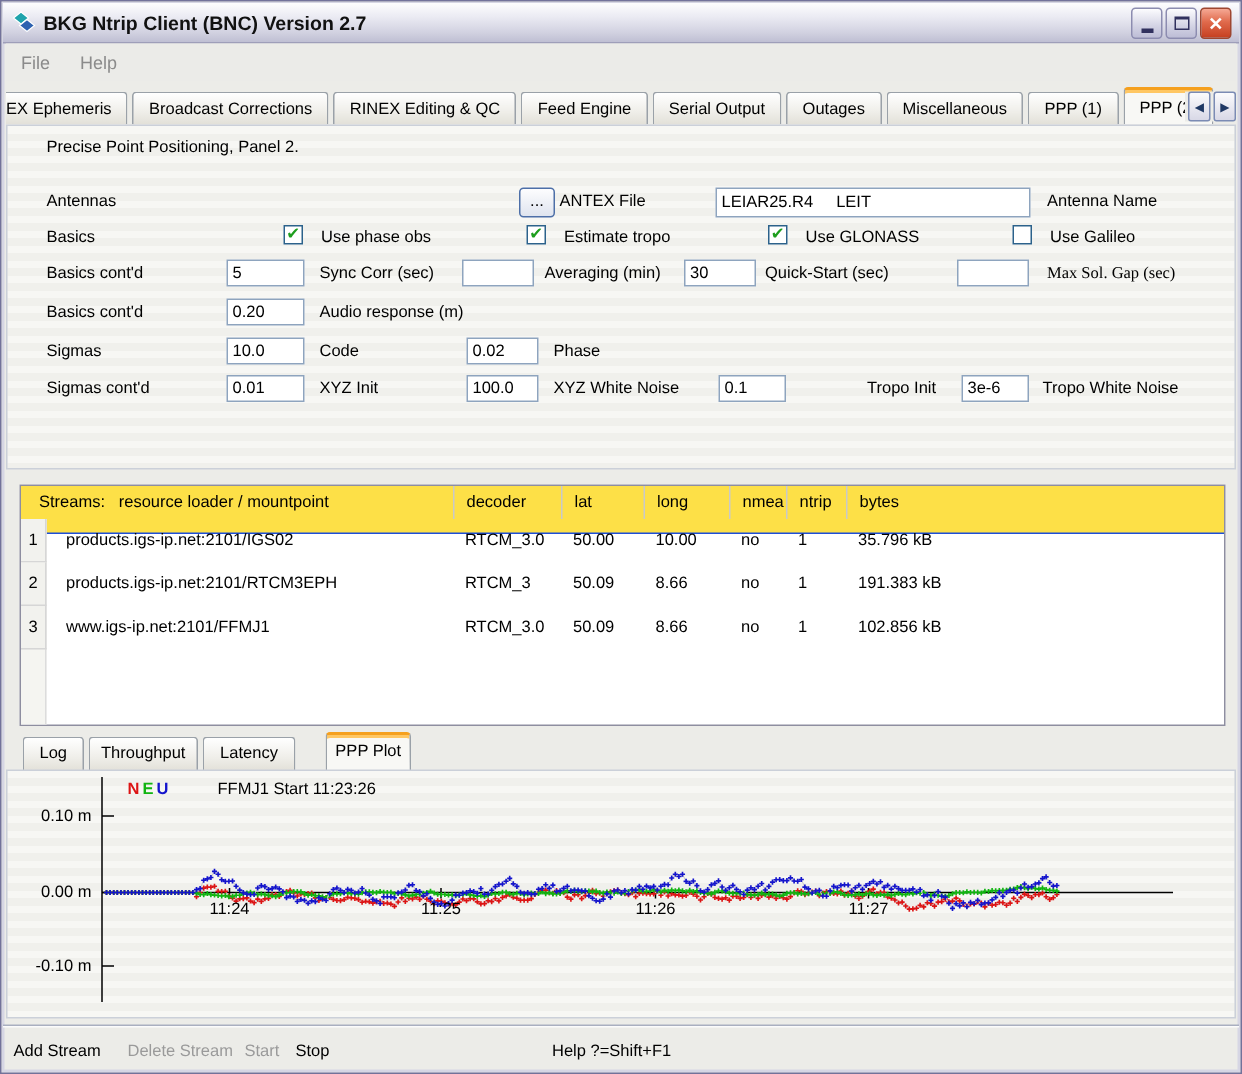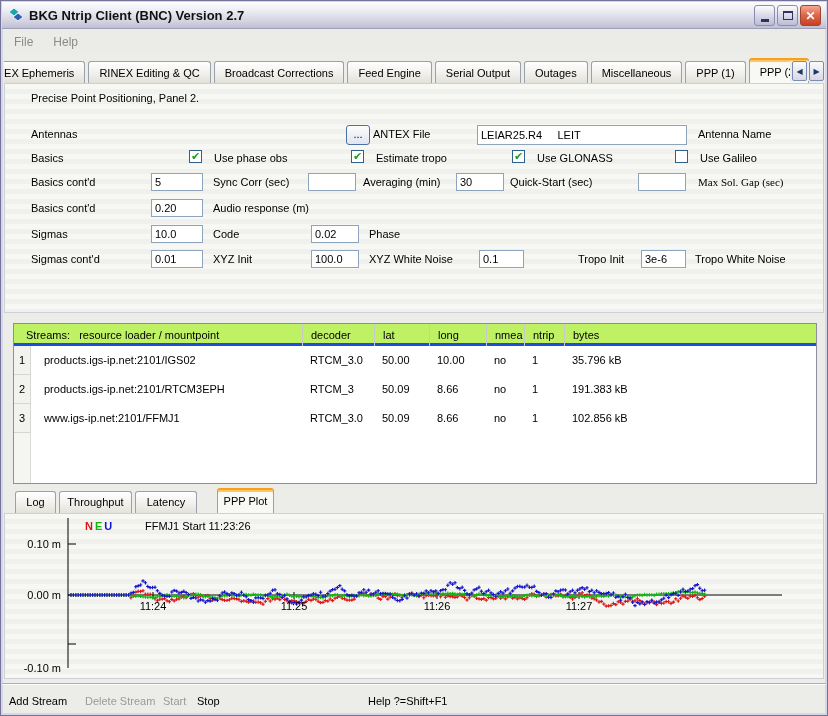--- a/index.html
+++ b/index.html
@@ -52,21 +52,21 @@
     font-size:11px; padding:0 3px; white-space:pre; }
   .browse-btn { position:absolute; width:24px; height:20px; border:1px solid #4D6FA8; border-radius:3px;
     background:linear-gradient(180deg,#FDFDFE,#DFE4EF); text-align:center; line-height:17px; }
   .xp-check { position:absolute; width:13px; height:13px; border:1px solid #2C628B; background:#fff;
     line-height:11px; text-align:center; font-size:11px; color:#1E9E1E; }
   .xp-check.checked::after { content:"\2714"; }
 
   
   .table { position:absolute; left:12px; top:322px; width:804px; height:161px;
     border:1px solid #8E8EA0; background:#fff; }
-  .thead { position:absolute; left:0; top:0; right:0; height:22px; background:#bef264; border-bottom:3px solid #1d4ed8; }
+  .thead { position:absolute; left:0; top:0; right:0; height:32px; background:#fde047; border-bottom:1px solid #1d4ed8; }
   .hcell { position:absolute; top:0; height:22px; line-height:22px; padding-left:8px; border-left:1px solid #C9C9C9; white-space:pre; }
   .hcell.nofirst { border-left:none; }
   .numstrip { position:absolute; left:0; top:22px; bottom:0; width:17px; background:#F5F5F1; border-right:1px solid #DCDCDC; }
   .trow { position:absolute; left:0; right:0; height:29px; }
   .numcell { position:absolute; left:0; top:0; width:17px; height:29px; background:#F2F2EE;
     border-right:1px solid #D6D6D6; border-bottom:1px solid #D6D6D6; text-align:center; line-height:29px; }
   .cell { position:absolute; top:0; height:29px; line-height:29px; padding-left:8px; white-space:nowrap; overflow:hidden; }
   .c-mp { left:18px; width:270px; padding-left:12px; }
   .c-dec { left:288px; width:72px; }
   .c-lat { left:360px; width:55px; }
@@ -124,24 +124,24 @@
   <div class="menubar">
     <span class="menu-item">File</span>
     <span class="menu-item">Help</span>
   </div>
 
   <div class="tabbar">
     <div class="tab first">
         <span>IEX Ephemeris</span>
       </div>
     <div class="tab">
+        <span>Broadcast Corrections</span>
+      </div>
+    <div class="tab">
         <span>RINEX Editing &amp; QC</span>
-      </div>
-    <div class="tab">
-        <span>Broadcast Corrections</span>
       </div>
     <div class="tab">
         <span>Feed Engine</span>
       </div>
     <div class="tab">
         <span>Serial Output</span>
       </div>
     <div class="tab">
         <span>Outages</span>
       </div>
@@ -270,21 +270,21 @@
       <path d="M148 78 V85 M289 78 V85 M432 78 V85 M574 78 V85" stroke="#000" stroke-width="1" fill="none"></path>
     <path d="M66.0 81.0L68.4 81.0L70.8 81.0L73.2 81.0L75.6 81.0L78.0 81.0L80.4 81.0L82.8 81.0L85.2 81.0L87.6 81.0L90.0 81.0L92.4 81.0L94.8 81.0L97.2 81.0L99.6 81.0L102.0 81.0L104.4 81.0L106.8 81.0L109.2 81.0L111.6 81.0L114.0 81.0L116.4 81.0L118.8 81.0L121.2 81.0L123.6 81.0L126.0 83.8L128.4 81.1L130.8 78.1L133.2 77.3L135.6 77.5L138.0 76.8L140.4 80.2L142.8 80.3L145.2 80.2L147.6 83.4L150.0 84.7L152.4 86.7L154.8 85.2L157.2 85.1L159.6 84.6L162.0 86.7L164.4 87.8L166.8 85.4L169.2 86.9L171.6 85.2L174.0 84.9L176.4 82.4L178.8 82.3L181.2 83.6L183.6 81.2L186.0 80.4L188.4 79.6L190.8 81.2L193.2 83.3L195.6 82.0L198.0 82.3L200.4 81.7L202.8 81.4L205.2 84.6L207.6 86.3L210.0 84.8L212.4 84.5L214.8 84.3L217.2 85.6L219.6 86.3L222.0 86.4L224.4 85.7L226.8 84.2L229.2 84.6L231.6 84.9L234.0 85.7L236.4 87.5L238.8 86.8L241.2 87.2L243.6 88.1L246.0 87.3L248.4 86.9L250.8 88.3L253.2 88.0L255.6 88.7L258.0 90.2L260.4 87.3L262.8 84.6L265.2 87.0L267.6 84.8L270.0 85.3L272.4 84.1L274.8 85.6L277.2 83.4L279.6 85.5L282.0 86.7L284.4 88.5L286.8 86.6L289.2 86.8L291.6 87.8L294.0 88.6L296.4 88.5L298.8 89.2L301.2 87.4L303.6 85.3L306.0 86.5L308.4 85.1L310.8 85.2L313.2 87.2L315.6 88.6L318.0 88.4L320.4 86.5L322.8 87.1L325.2 85.0L327.6 86.6L330.0 84.3L332.4 83.3L334.8 82.4L337.2 84.2L339.6 84.8L342.0 86.1L344.4 86.1L346.8 86.1L349.2 85.1L351.6 82.3L354.0 80.6L356.4 79.5L358.8 79.4L361.2 81.2L363.6 81.6L366.0 79.7L368.4 81.3L370.8 81.2L373.2 84.1L375.6 85.4L378.0 82.6L380.4 82.5L382.8 85.1L385.2 83.1L387.6 81.5L390.0 79.6L392.4 81.8L394.8 81.4L397.2 83.5L399.6 81.3L402.0 80.6L404.4 79.9L406.8 79.4L409.2 81.0L411.6 81.8L414.0 82.5L416.4 81.1L418.8 83.8L421.2 81.6L423.6 81.4L426.0 81.8L428.4 81.9L430.8 81.9L433.2 79.9L435.6 82.8L438.0 80.6L440.4 83.3L442.8 81.8L445.2 82.6L447.6 82.7L450.0 83.4L452.4 82.9L454.8 80.8L457.2 82.1L459.6 83.5L462.0 86.0L464.4 83.8L466.8 81.6L469.2 82.2L471.6 84.3L474.0 84.9L476.4 85.4L478.8 84.5L481.2 86.1L483.6 83.5L486.0 83.6L488.4 84.9L490.8 84.3L493.2 82.4L495.6 84.3L498.0 82.7L500.4 84.9L502.8 82.9L505.2 81.9L507.6 84.1L510.0 83.1L512.4 84.9L514.8 83.5L517.2 84.5L519.6 85.4L522.0 83.7L524.4 81.3L526.8 79.8L529.2 80.2L531.6 82.5L534.0 81.6L536.4 80.7L538.8 80.0L541.2 83.1L543.6 81.3L546.0 80.4L548.4 81.0L550.8 81.7L553.2 81.9L555.6 80.1L558.0 82.8L560.4 81.5L562.8 80.0L565.2 83.4L567.6 85.0L570.0 83.4L572.4 81.6L574.8 80.1L577.2 78.7L579.6 81.8L582.0 80.9L584.4 81.0L586.8 84.0L589.2 84.8L591.6 86.0L594.0 88.0L596.4 87.4L598.8 90.0L601.2 92.1L603.6 91.9L606.0 91.5L608.4 89.5L610.8 90.6L613.2 87.8L615.6 88.3L618.0 90.1L620.4 87.4L622.8 87.1L625.2 85.4L627.6 87.2L630.0 86.7L632.4 84.7L634.8 86.6L637.2 88.9L639.6 90.0L642.0 88.7L644.4 88.7L646.8 87.2L649.2 88.0L651.6 90.6L654.0 88.2L656.4 89.5L658.8 89.0L661.2 87.5L663.6 87.8L666.0 89.5L668.4 88.1L670.8 84.8L673.2 87.0L675.6 84.2L678.0 82.1L680.4 83.0L682.8 84.4L685.2 82.3L687.6 82.4L690.0 81.3L692.4 83.8L694.8 85.6L697.2 84.5L699.6 82.3" stroke="#C9C9C9" stroke-width="0.7" fill="none"></path>
         <path d="M64.3 81.0h3.4M66.0 79.3v3.4M66.7 81.0h3.4M68.4 79.3v3.4M69.1 81.0h3.4M70.8 79.3v3.4M71.5 81.0h3.4M73.2 79.3v3.4M73.9 81.0h3.4M75.6 79.3v3.4M76.3 81.0h3.4M78.0 79.3v3.4M78.7 81.0h3.4M80.4 79.3v3.4M81.1 81.0h3.4M82.8 79.3v3.4M83.5 81.0h3.4M85.2 79.3v3.4M85.9 81.0h3.4M87.6 79.3v3.4M88.3 81.0h3.4M90.0 79.3v3.4M90.7 81.0h3.4M92.4 79.3v3.4M93.1 81.0h3.4M94.8 79.3v3.4M95.5 81.0h3.4M97.2 79.3v3.4M97.9 81.0h3.4M99.6 79.3v3.4M100.3 81.0h3.4M102.0 79.3v3.4M102.7 81.0h3.4M104.4 79.3v3.4M105.1 81.0h3.4M106.8 79.3v3.4M107.5 81.0h3.4M109.2 79.3v3.4M109.9 81.0h3.4M111.6 79.3v3.4M112.3 81.0h3.4M114.0 79.3v3.4M114.7 81.0h3.4M116.4 79.3v3.4M117.1 81.0h3.4M118.8 79.3v3.4M119.5 81.0h3.4M121.2 79.3v3.4M121.9 81.0h3.4M123.6 79.3v3.4M124.3 83.8h3.4M126.0 82.1v3.4M126.7 81.1h3.4M128.4 79.4v3.4M129.1 78.1h3.4M130.8 76.4v3.4M131.5 77.3h3.4M133.2 75.6v3.4M133.9 77.5h3.4M135.6 75.8v3.4M136.3 76.8h3.4M138.0 75.1v3.4M138.7 80.2h3.4M140.4 78.5v3.4M141.1 80.3h3.4M142.8 78.6v3.4M143.5 80.2h3.4M145.2 78.5v3.4M145.9 83.4h3.4M147.6 81.7v3.4M148.3 84.7h3.4M150.0 83.0v3.4M150.7 86.7h3.4M152.4 85.0v3.4M153.1 85.2h3.4M154.8 83.5v3.4M155.5 85.1h3.4M157.2 83.4v3.4M157.9 84.6h3.4M159.6 82.9v3.4M160.3 86.7h3.4M162.0 85.0v3.4M162.7 87.8h3.4M164.4 86.1v3.4M165.1 85.4h3.4M166.8 83.7v3.4M167.5 86.9h3.4M169.2 85.2v3.4M169.9 85.2h3.4M171.6 83.5v3.4M172.3 84.9h3.4M174.0 83.2v3.4M174.7 82.4h3.4M176.4 80.7v3.4M177.1 82.3h3.4M178.8 80.6v3.4M179.5 83.6h3.4M181.2 81.9v3.4M181.9 81.2h3.4M183.6 79.5v3.4M184.3 80.4h3.4M186.0 78.7v3.4M186.7 79.6h3.4M188.4 77.9v3.4M189.1 81.2h3.4M190.8 79.5v3.4M191.5 83.3h3.4M193.2 81.6v3.4M193.9 82.0h3.4M195.6 80.3v3.4M196.3 82.3h3.4M198.0 80.6v3.4M198.7 81.7h3.4M200.4 80.0v3.4M201.1 81.4h3.4M202.8 79.7v3.4M203.5 84.6h3.4M205.2 82.9v3.4M205.9 86.3h3.4M207.6 84.6v3.4M208.3 84.8h3.4M210.0 83.1v3.4M210.7 84.5h3.4M212.4 82.8v3.4M213.1 84.3h3.4M214.8 82.6v3.4M215.5 85.6h3.4M217.2 83.9v3.4M217.9 86.3h3.4M219.6 84.6v3.4M220.3 86.4h3.4M222.0 84.7v3.4M222.7 85.7h3.4M224.4 84.0v3.4M225.1 84.2h3.4M226.8 82.5v3.4M227.5 84.6h3.4M229.2 82.9v3.4M229.9 84.9h3.4M231.6 83.2v3.4M232.3 85.7h3.4M234.0 84.0v3.4M234.7 87.5h3.4M236.4 85.8v3.4M237.1 86.8h3.4M238.8 85.1v3.4M239.5 87.2h3.4M241.2 85.5v3.4M241.9 88.1h3.4M243.6 86.4v3.4M244.3 87.3h3.4M246.0 85.6v3.4M246.7 86.9h3.4M248.4 85.2v3.4M249.1 88.3h3.4M250.8 86.6v3.4M251.5 88.0h3.4M253.2 86.3v3.4M253.9 88.7h3.4M255.6 87.0v3.4M256.3 90.2h3.4M258.0 88.5v3.4M258.7 87.3h3.4M260.4 85.6v3.4M261.1 84.6h3.4M262.8 82.9v3.4M263.5 87.0h3.4M265.2 85.3v3.4M265.9 84.8h3.4M267.6 83.1v3.4M268.3 85.3h3.4M270.0 83.6v3.4M270.7 84.1h3.4M272.4 82.4v3.4M273.1 85.6h3.4M274.8 83.9v3.4M275.5 83.4h3.4M277.2 81.7v3.4M277.9 85.5h3.4M279.6 83.8v3.4M280.3 86.7h3.4M282.0 85.0v3.4M282.7 88.5h3.4M284.4 86.8v3.4M285.1 86.6h3.4M286.8 84.9v3.4M287.5 86.8h3.4M289.2 85.1v3.4M289.9 87.8h3.4M291.6 86.1v3.4M292.3 88.6h3.4M294.0 86.9v3.4M294.7 88.5h3.4M296.4 86.8v3.4M297.1 89.2h3.4M298.8 87.5v3.4M299.5 87.4h3.4M301.2 85.7v3.4M301.9 85.3h3.4M303.6 83.6v3.4M304.3 86.5h3.4M306.0 84.8v3.4M306.7 85.1h3.4M308.4 83.4v3.4M309.1 85.2h3.4M310.8 83.5v3.4M311.5 87.2h3.4M313.2 85.5v3.4M313.9 88.6h3.4M315.6 86.9v3.4M316.3 88.4h3.4M318.0 86.7v3.4M318.7 86.5h3.4M320.4 84.8v3.4M321.1 87.1h3.4M322.8 85.4v3.4M323.5 85.0h3.4M325.2 83.3v3.4M325.9 86.6h3.4M327.6 84.9v3.4M328.3 84.3h3.4M330.0 82.6v3.4M330.7 83.3h3.4M332.4 81.6v3.4M333.1 82.4h3.4M334.8 80.7v3.4M335.5 84.2h3.4M337.2 82.5v3.4M337.9 84.8h3.4M339.6 83.1v3.4M340.3 86.1h3.4M342.0 84.4v3.4M342.7 86.1h3.4M344.4 84.4v3.4M345.1 86.1h3.4M346.8 84.4v3.4M347.5 85.1h3.4M349.2 83.4v3.4M349.9 82.3h3.4M351.6 80.6v3.4M352.3 80.6h3.4M354.0 78.9v3.4M354.7 79.5h3.4M356.4 77.8v3.4M357.1 79.4h3.4M358.8 77.7v3.4M359.5 81.2h3.4M361.2 79.5v3.4M361.9 81.6h3.4M363.6 79.9v3.4M364.3 79.7h3.4M366.0 78.0v3.4M366.7 81.3h3.4M368.4 79.6v3.4M369.1 81.2h3.4M370.8 79.5v3.4M371.5 84.1h3.4M373.2 82.4v3.4M373.9 85.4h3.4M375.6 83.7v3.4M376.3 82.6h3.4M378.0 80.9v3.4M378.7 82.5h3.4M380.4 80.8v3.4M381.1 85.1h3.4M382.8 83.4v3.4M383.5 83.1h3.4M385.2 81.4v3.4M385.9 81.5h3.4M387.6 79.8v3.4M388.3 79.6h3.4M390.0 77.9v3.4M390.7 81.8h3.4M392.4 80.1v3.4M393.1 81.4h3.4M394.8 79.7v3.4M395.5 83.5h3.4M397.2 81.8v3.4M397.9 81.3h3.4M399.6 79.6v3.4M400.3 80.6h3.4M402.0 78.9v3.4M402.7 79.9h3.4M404.4 78.2v3.4M405.1 79.4h3.4M406.8 77.7v3.4M407.5 81.0h3.4M409.2 79.3v3.4M409.9 81.8h3.4M411.6 80.1v3.4M412.3 82.5h3.4M414.0 80.8v3.4M414.7 81.1h3.4M416.4 79.4v3.4M417.1 83.8h3.4M418.8 82.1v3.4M419.5 81.6h3.4M421.2 79.9v3.4M421.9 81.4h3.4M423.6 79.7v3.4M424.3 81.8h3.4M426.0 80.1v3.4M426.7 81.9h3.4M428.4 80.2v3.4M429.1 81.9h3.4M430.8 80.2v3.4M431.5 79.9h3.4M433.2 78.2v3.4M433.9 82.8h3.4M435.6 81.1v3.4M436.3 80.6h3.4M438.0 78.9v3.4M438.7 83.3h3.4M440.4 81.6v3.4M441.1 81.8h3.4M442.8 80.1v3.4M443.5 82.6h3.4M445.2 80.9v3.4M445.9 82.7h3.4M447.6 81.0v3.4M448.3 83.4h3.4M450.0 81.7v3.4M450.7 82.9h3.4M452.4 81.2v3.4M453.1 80.8h3.4M454.8 79.1v3.4M455.5 82.1h3.4M457.2 80.4v3.4M457.9 83.5h3.4M459.6 81.8v3.4M460.3 86.0h3.4M462.0 84.3v3.4M462.7 83.8h3.4M464.4 82.1v3.4M465.1 81.6h3.4M466.8 79.9v3.4M467.5 82.2h3.4M469.2 80.5v3.4M469.9 84.3h3.4M471.6 82.6v3.4M472.3 84.9h3.4M474.0 83.2v3.4M474.7 85.4h3.4M476.4 83.7v3.4M477.1 84.5h3.4M478.8 82.8v3.4M479.5 86.1h3.4M481.2 84.4v3.4M481.9 83.5h3.4M483.6 81.8v3.4M484.3 83.6h3.4M486.0 81.9v3.4M486.7 84.9h3.4M488.4 83.2v3.4M489.1 84.3h3.4M490.8 82.6v3.4M491.5 82.4h3.4M493.2 80.7v3.4M493.9 84.3h3.4M495.6 82.6v3.4M496.3 82.7h3.4M498.0 81.0v3.4M498.7 84.9h3.4M500.4 83.2v3.4M501.1 82.9h3.4M502.8 81.2v3.4M503.5 81.9h3.4M505.2 80.2v3.4M505.9 84.1h3.4M507.6 82.4v3.4M508.3 83.1h3.4M510.0 81.4v3.4M510.7 84.9h3.4M512.4 83.2v3.4M513.1 83.5h3.4M514.8 81.8v3.4M515.5 84.5h3.4M517.2 82.8v3.4M517.9 85.4h3.4M519.6 83.7v3.4M520.3 83.7h3.4M522.0 82.0v3.4M522.7 81.3h3.4M524.4 79.6v3.4M525.1 79.8h3.4M526.8 78.1v3.4M527.5 80.2h3.4M529.2 78.5v3.4M529.9 82.5h3.4M531.6 80.8v3.4M532.3 81.6h3.4M534.0 79.9v3.4M534.7 80.7h3.4M536.4 79.0v3.4M537.1 80.0h3.4M538.8 78.3v3.4M539.5 83.1h3.4M541.2 81.4v3.4M541.9 81.3h3.4M543.6 79.6v3.4M544.3 80.4h3.4M546.0 78.7v3.4M546.7 81.0h3.4M548.4 79.3v3.4M549.1 81.7h3.4M550.8 80.0v3.4M551.5 81.9h3.4M553.2 80.2v3.4M553.9 80.1h3.4M555.6 78.4v3.4M556.3 82.8h3.4M558.0 81.1v3.4M558.7 81.5h3.4M560.4 79.8v3.4M561.1 80.0h3.4M562.8 78.3v3.4M563.5 83.4h3.4M565.2 81.7v3.4M565.9 85.0h3.4M567.6 83.3v3.4M568.3 83.4h3.4M570.0 81.7v3.4M570.7 81.6h3.4M572.4 79.9v3.4M573.1 80.1h3.4M574.8 78.4v3.4M575.5 78.7h3.4M577.2 77.0v3.4M577.9 81.8h3.4M579.6 80.1v3.4M580.3 80.9h3.4M582.0 79.2v3.4M582.7 81.0h3.4M584.4 79.3v3.4M585.1 84.0h3.4M586.8 82.3v3.4M587.5 84.8h3.4M589.2 83.1v3.4M589.9 86.0h3.4M591.6 84.3v3.4M592.3 88.0h3.4M594.0 86.3v3.4M594.7 87.4h3.4M596.4 85.7v3.4M597.1 90.0h3.4M598.8 88.3v3.4M599.5 92.1h3.4M601.2 90.4v3.4M601.9 91.9h3.4M603.6 90.2v3.4M604.3 91.5h3.4M606.0 89.8v3.4M606.7 89.5h3.4M608.4 87.8v3.4M609.1 90.6h3.4M610.8 88.9v3.4M611.5 87.8h3.4M613.2 86.1v3.4M613.9 88.3h3.4M615.6 86.6v3.4M616.3 90.1h3.4M618.0 88.4v3.4M618.7 87.4h3.4M620.4 85.7v3.4M621.1 87.1h3.4M622.8 85.4v3.4M623.5 85.4h3.4M625.2 83.7v3.4M625.9 87.2h3.4M627.6 85.5v3.4M628.3 86.7h3.4M630.0 85.0v3.4M630.7 84.7h3.4M632.4 83.0v3.4M633.1 86.6h3.4M634.8 84.9v3.4M635.5 88.9h3.4M637.2 87.2v3.4M637.9 90.0h3.4M639.6 88.3v3.4M640.3 88.7h3.4M642.0 87.0v3.4M642.7 88.7h3.4M644.4 87.0v3.4M645.1 87.2h3.4M646.8 85.5v3.4M647.5 88.0h3.4M649.2 86.3v3.4M649.9 90.6h3.4M651.6 88.9v3.4M652.3 88.2h3.4M654.0 86.5v3.4M654.7 89.5h3.4M656.4 87.8v3.4M657.1 89.0h3.4M658.8 87.3v3.4M659.5 87.5h3.4M661.2 85.8v3.4M661.9 87.8h3.4M663.6 86.1v3.4M664.3 89.5h3.4M666.0 87.8v3.4M666.7 88.1h3.4M668.4 86.4v3.4M669.1 84.8h3.4M670.8 83.1v3.4M671.5 87.0h3.4M673.2 85.3v3.4M673.9 84.2h3.4M675.6 82.5v3.4M676.3 82.1h3.4M678.0 80.4v3.4M678.7 83.0h3.4M680.4 81.3v3.4M681.1 84.4h3.4M682.8 82.7v3.4M683.5 82.3h3.4M685.2 80.6v3.4M685.9 82.4h3.4M687.6 80.7v3.4M688.3 81.3h3.4M690.0 79.6v3.4M690.7 83.8h3.4M692.4 82.1v3.4M693.1 85.6h3.4M694.8 83.9v3.4M695.5 84.5h3.4M697.2 82.8v3.4M697.9 82.3h3.4M699.6 80.6v3.4" stroke="#DC1414" stroke-width="1.1" fill="none"></path>
         <path d="M66.0 81.0L68.4 81.0L70.8 81.0L73.2 81.0L75.6 81.0L78.0 81.0L80.4 81.0L82.8 81.0L85.2 81.0L87.6 81.0L90.0 81.0L92.4 81.0L94.8 81.0L97.2 81.0L99.6 81.0L102.0 81.0L104.4 81.0L106.8 81.0L109.2 81.0L111.6 81.0L114.0 81.0L116.4 81.0L118.8 81.0L121.2 81.0L123.6 81.0L126.0 81.4L128.4 82.3L130.8 82.4L133.2 81.7L135.6 82.4L138.0 82.7L140.4 83.0L142.8 83.3L145.2 83.0L147.6 83.8L150.0 83.6L152.4 82.8L154.8 82.8L157.2 81.7L159.6 81.4L162.0 80.8L164.4 81.5L166.8 82.5L169.2 82.0L171.6 82.4L174.0 82.9L176.4 83.2L178.8 83.8L181.2 82.7L183.6 81.6L186.0 81.1L188.4 81.1L190.8 80.3L193.2 80.3L195.6 80.6L198.0 81.7L200.4 82.8L202.8 82.3L205.2 83.0L207.6 83.2L210.0 83.9L212.4 84.4L214.8 83.0L217.2 81.9L219.6 81.9L222.0 81.8L224.4 81.1L226.8 81.2L229.2 81.7L231.6 81.8L234.0 82.1L236.4 81.1L238.8 80.6L241.2 80.5L243.6 80.9L246.0 81.1L248.4 80.3L250.8 80.8L253.2 81.0L255.6 80.9L258.0 81.8L260.4 81.7L262.8 81.8L265.2 82.6L267.6 83.3L270.0 82.7L272.4 82.3L274.8 82.2L277.2 81.5L279.6 81.0L282.0 80.2L284.4 81.3L286.8 82.2L289.2 82.3L291.6 82.3L294.0 82.7L296.4 82.5L298.8 83.1L301.2 82.6L303.6 82.2L306.0 81.7L308.4 82.6L310.8 83.0L313.2 83.4L315.6 83.2L318.0 83.7L320.4 82.8L322.8 81.7L325.2 81.9L327.6 81.7L330.0 80.8L332.4 80.8L334.8 81.8L337.2 82.2L339.6 81.5L342.0 81.7L344.4 82.4L346.8 82.0L349.2 81.4L351.6 81.7L354.0 81.7L356.4 80.7L358.8 81.8L361.2 81.1L363.6 81.9L366.0 82.0L368.4 81.6L370.8 80.7L373.2 79.9L375.6 80.3L378.0 79.6L380.4 80.5L382.8 80.5L385.2 79.8L387.6 80.1L390.0 80.6L392.4 80.1L394.8 81.0L397.2 81.4L399.6 80.7L402.0 81.1L404.4 81.5L406.8 80.7L409.2 81.6L411.6 81.4L414.0 80.3L416.4 79.9L418.8 79.4L421.2 79.1L423.6 80.2L426.0 80.2L428.4 80.0L430.8 79.1L433.2 79.8L435.6 80.5L438.0 79.5L440.4 80.2L442.8 79.3L445.2 79.8L447.6 79.4L450.0 79.9L452.4 80.5L454.8 79.6L457.2 80.4L459.6 79.9L462.0 81.0L464.4 81.4L466.8 81.4L469.2 81.9L471.6 80.9L474.0 80.0L476.4 80.0L478.8 80.6L481.2 81.4L483.6 81.6L486.0 81.5L488.4 81.8L490.8 81.3L493.2 82.3L495.6 82.6L498.0 82.8L500.4 82.3L502.8 81.4L505.2 82.5L507.6 81.9L510.0 82.1L512.4 82.7L514.8 83.5L517.2 82.7L519.6 81.6L522.0 81.2L524.4 81.0L526.8 81.9L529.2 81.6L531.6 81.9L534.0 81.8L536.4 81.2L538.8 81.0L541.2 82.2L543.6 81.8L546.0 81.5L548.4 81.6L550.8 80.7L553.2 80.5L555.6 81.6L558.0 82.5L560.4 82.9L562.8 82.6L565.2 82.6L567.6 81.9L570.0 82.8L572.4 81.8L574.8 81.6L577.2 82.6L579.6 83.0L582.0 82.3L584.4 82.8L586.8 82.2L589.2 83.0L591.6 82.3L594.0 81.7L596.4 82.2L598.8 82.4L601.2 81.5L603.6 82.0L606.0 81.1L608.4 81.4L610.8 81.1L613.2 82.3L615.6 83.1L618.0 82.1L620.4 82.8L622.8 83.2L625.2 83.5L627.6 83.0L630.0 81.8L632.4 81.1L634.8 81.0L637.2 81.2L639.6 80.5L642.0 81.0L644.4 80.8L646.8 80.9L649.2 81.3L651.6 80.2L654.0 80.3L656.4 79.7L658.8 79.8L661.2 79.7L663.6 79.6L666.0 79.5L668.4 78.8L670.8 78.7L673.2 77.7L675.6 77.0L678.0 77.8L680.4 78.5L682.8 77.5L685.2 78.3L687.6 78.7L690.0 78.0L692.4 79.0L694.8 79.5L697.2 79.6L699.6 80.1" stroke="#C9C9C9" stroke-width="0.7" fill="none"></path>
         <path d="M64.3 81.0h3.4M66.0 79.3v3.4M66.7 81.0h3.4M68.4 79.3v3.4M69.1 81.0h3.4M70.8 79.3v3.4M71.5 81.0h3.4M73.2 79.3v3.4M73.9 81.0h3.4M75.6 79.3v3.4M76.3 81.0h3.4M78.0 79.3v3.4M78.7 81.0h3.4M80.4 79.3v3.4M81.1 81.0h3.4M82.8 79.3v3.4M83.5 81.0h3.4M85.2 79.3v3.4M85.9 81.0h3.4M87.6 79.3v3.4M88.3 81.0h3.4M90.0 79.3v3.4M90.7 81.0h3.4M92.4 79.3v3.4M93.1 81.0h3.4M94.8 79.3v3.4M95.5 81.0h3.4M97.2 79.3v3.4M97.9 81.0h3.4M99.6 79.3v3.4M100.3 81.0h3.4M102.0 79.3v3.4M102.7 81.0h3.4M104.4 79.3v3.4M105.1 81.0h3.4M106.8 79.3v3.4M107.5 81.0h3.4M109.2 79.3v3.4M109.9 81.0h3.4M111.6 79.3v3.4M112.3 81.0h3.4M114.0 79.3v3.4M114.7 81.0h3.4M116.4 79.3v3.4M117.1 81.0h3.4M118.8 79.3v3.4M119.5 81.0h3.4M121.2 79.3v3.4M121.9 81.0h3.4M123.6 79.3v3.4M124.3 81.4h3.4M126.0 79.7v3.4M126.7 82.3h3.4M128.4 80.6v3.4M129.1 82.4h3.4M130.8 80.7v3.4M131.5 81.7h3.4M133.2 80.0v3.4M133.9 82.4h3.4M135.6 80.7v3.4M136.3 82.7h3.4M138.0 81.0v3.4M138.7 83.0h3.4M140.4 81.3v3.4M141.1 83.3h3.4M142.8 81.6v3.4M143.5 83.0h3.4M145.2 81.3v3.4M145.9 83.8h3.4M147.6 82.1v3.4M148.3 83.6h3.4M150.0 81.9v3.4M150.7 82.8h3.4M152.4 81.1v3.4M153.1 82.8h3.4M154.8 81.1v3.4M155.5 81.7h3.4M157.2 80.0v3.4M157.9 81.4h3.4M159.6 79.7v3.4M160.3 80.8h3.4M162.0 79.1v3.4M162.7 81.5h3.4M164.4 79.8v3.4M165.1 82.5h3.4M166.8 80.8v3.4M167.5 82.0h3.4M169.2 80.3v3.4M169.9 82.4h3.4M171.6 80.7v3.4M172.3 82.9h3.4M174.0 81.2v3.4M174.7 83.2h3.4M176.4 81.5v3.4M177.1 83.8h3.4M178.8 82.1v3.4M179.5 82.7h3.4M181.2 81.0v3.4M181.9 81.6h3.4M183.6 79.9v3.4M184.3 81.1h3.4M186.0 79.4v3.4M186.7 81.1h3.4M188.4 79.4v3.4M189.1 80.3h3.4M190.8 78.6v3.4M191.5 80.3h3.4M193.2 78.6v3.4M193.9 80.6h3.4M195.6 78.9v3.4M196.3 81.7h3.4M198.0 80.0v3.4M198.7 82.8h3.4M200.4 81.1v3.4M201.1 82.3h3.4M202.8 80.6v3.4M203.5 83.0h3.4M205.2 81.3v3.4M205.9 83.2h3.4M207.6 81.5v3.4M208.3 83.9h3.4M210.0 82.2v3.4M210.7 84.4h3.4M212.4 82.7v3.4M213.1 83.0h3.4M214.8 81.3v3.4M215.5 81.9h3.4M217.2 80.2v3.4M217.9 81.9h3.4M219.6 80.2v3.4M220.3 81.8h3.4M222.0 80.1v3.4M222.7 81.1h3.4M224.4 79.4v3.4M225.1 81.2h3.4M226.8 79.5v3.4M227.5 81.7h3.4M229.2 80.0v3.4M229.9 81.8h3.4M231.6 80.1v3.4M232.3 82.1h3.4M234.0 80.4v3.4M234.7 81.1h3.4M236.4 79.4v3.4M237.1 80.6h3.4M238.8 78.9v3.4M239.5 80.5h3.4M241.2 78.8v3.4M241.9 80.9h3.4M243.6 79.2v3.4M244.3 81.1h3.4M246.0 79.4v3.4M246.7 80.3h3.4M248.4 78.6v3.4M249.1 80.8h3.4M250.8 79.1v3.4M251.5 81.0h3.4M253.2 79.3v3.4M253.9 80.9h3.4M255.6 79.2v3.4M256.3 81.8h3.4M258.0 80.1v3.4M258.7 81.7h3.4M260.4 80.0v3.4M261.1 81.8h3.4M262.8 80.1v3.4M263.5 82.6h3.4M265.2 80.9v3.4M265.9 83.3h3.4M267.6 81.6v3.4M268.3 82.7h3.4M270.0 81.0v3.4M270.7 82.3h3.4M272.4 80.6v3.4M273.1 82.2h3.4M274.8 80.5v3.4M275.5 81.5h3.4M277.2 79.8v3.4M277.9 81.0h3.4M279.6 79.3v3.4M280.3 80.2h3.4M282.0 78.5v3.4M282.7 81.3h3.4M284.4 79.6v3.4M285.1 82.2h3.4M286.8 80.5v3.4M287.5 82.3h3.4M289.2 80.6v3.4M289.9 82.3h3.4M291.6 80.6v3.4M292.3 82.7h3.4M294.0 81.0v3.4M294.7 82.5h3.4M296.4 80.8v3.4M297.1 83.1h3.4M298.8 81.4v3.4M299.5 82.6h3.4M301.2 80.9v3.4M301.9 82.2h3.4M303.6 80.5v3.4M304.3 81.7h3.4M306.0 80.0v3.4M306.7 82.6h3.4M308.4 80.9v3.4M309.1 83.0h3.4M310.8 81.3v3.4M311.5 83.4h3.4M313.2 81.7v3.4M313.9 83.2h3.4M315.6 81.5v3.4M316.3 83.7h3.4M318.0 82.0v3.4M318.7 82.8h3.4M320.4 81.1v3.4M321.1 81.7h3.4M322.8 80.0v3.4M323.5 81.9h3.4M325.2 80.2v3.4M325.9 81.7h3.4M327.6 80.0v3.4M328.3 80.8h3.4M330.0 79.1v3.4M330.7 80.8h3.4M332.4 79.1v3.4M333.1 81.8h3.4M334.8 80.1v3.4M335.5 82.2h3.4M337.2 80.5v3.4M337.9 81.5h3.4M339.6 79.8v3.4M340.3 81.7h3.4M342.0 80.0v3.4M342.7 82.4h3.4M344.4 80.7v3.4M345.1 82.0h3.4M346.8 80.3v3.4M347.5 81.4h3.4M349.2 79.7v3.4M349.9 81.7h3.4M351.6 80.0v3.4M352.3 81.7h3.4M354.0 80.0v3.4M354.7 80.7h3.4M356.4 79.0v3.4M357.1 81.8h3.4M358.8 80.1v3.4M359.5 81.1h3.4M361.2 79.4v3.4M361.9 81.9h3.4M363.6 80.2v3.4M364.3 82.0h3.4M366.0 80.3v3.4M366.7 81.6h3.4M368.4 79.9v3.4M369.1 80.7h3.4M370.8 79.0v3.4M371.5 79.9h3.4M373.2 78.2v3.4M373.9 80.3h3.4M375.6 78.6v3.4M376.3 79.6h3.4M378.0 77.9v3.4M378.7 80.5h3.4M380.4 78.8v3.4M381.1 80.5h3.4M382.8 78.8v3.4M383.5 79.8h3.4M385.2 78.1v3.4M385.9 80.1h3.4M387.6 78.4v3.4M388.3 80.6h3.4M390.0 78.9v3.4M390.7 80.1h3.4M392.4 78.4v3.4M393.1 81.0h3.4M394.8 79.3v3.4M395.5 81.4h3.4M397.2 79.7v3.4M397.9 80.7h3.4M399.6 79.0v3.4M400.3 81.1h3.4M402.0 79.4v3.4M402.7 81.5h3.4M404.4 79.8v3.4M405.1 80.7h3.4M406.8 79.0v3.4M407.5 81.6h3.4M409.2 79.9v3.4M409.9 81.4h3.4M411.6 79.7v3.4M412.3 80.3h3.4M414.0 78.6v3.4M414.7 79.9h3.4M416.4 78.2v3.4M417.1 79.4h3.4M418.8 77.7v3.4M419.5 79.1h3.4M421.2 77.4v3.4M421.9 80.2h3.4M423.6 78.5v3.4M424.3 80.2h3.4M426.0 78.5v3.4M426.7 80.0h3.4M428.4 78.3v3.4M429.1 79.1h3.4M430.8 77.4v3.4M431.5 79.8h3.4M433.2 78.1v3.4M433.9 80.5h3.4M435.6 78.8v3.4M436.3 79.5h3.4M438.0 77.8v3.4M438.7 80.2h3.4M440.4 78.5v3.4M441.1 79.3h3.4M442.8 77.6v3.4M443.5 79.8h3.4M445.2 78.1v3.4M445.9 79.4h3.4M447.6 77.7v3.4M448.3 79.9h3.4M450.0 78.2v3.4M450.7 80.5h3.4M452.4 78.8v3.4M453.1 79.6h3.4M454.8 77.9v3.4M455.5 80.4h3.4M457.2 78.7v3.4M457.9 79.9h3.4M459.6 78.2v3.4M460.3 81.0h3.4M462.0 79.3v3.4M462.7 81.4h3.4M464.4 79.7v3.4M465.1 81.4h3.4M466.8 79.7v3.4M467.5 81.9h3.4M469.2 80.2v3.4M469.9 80.9h3.4M471.6 79.2v3.4M472.3 80.0h3.4M474.0 78.3v3.4M474.7 80.0h3.4M476.4 78.3v3.4M477.1 80.6h3.4M478.8 78.9v3.4M479.5 81.4h3.4M481.2 79.7v3.4M481.9 81.6h3.4M483.6 79.9v3.4M484.3 81.5h3.4M486.0 79.8v3.4M486.7 81.8h3.4M488.4 80.1v3.4M489.1 81.3h3.4M490.8 79.6v3.4M491.5 82.3h3.4M493.2 80.6v3.4M493.9 82.6h3.4M495.6 80.9v3.4M496.3 82.8h3.4M498.0 81.1v3.4M498.7 82.3h3.4M500.4 80.6v3.4M501.1 81.4h3.4M502.8 79.7v3.4M503.5 82.5h3.4M505.2 80.8v3.4M505.9 81.9h3.4M507.6 80.2v3.4M508.3 82.1h3.4M510.0 80.4v3.4M510.7 82.7h3.4M512.4 81.0v3.4M513.1 83.5h3.4M514.8 81.8v3.4M515.5 82.7h3.4M517.2 81.0v3.4M517.9 81.6h3.4M519.6 79.9v3.4M520.3 81.2h3.4M522.0 79.5v3.4M522.7 81.0h3.4M524.4 79.3v3.4M525.1 81.9h3.4M526.8 80.2v3.4M527.5 81.6h3.4M529.2 79.9v3.4M529.9 81.9h3.4M531.6 80.2v3.4M532.3 81.8h3.4M534.0 80.1v3.4M534.7 81.2h3.4M536.4 79.5v3.4M537.1 81.0h3.4M538.8 79.3v3.4M539.5 82.2h3.4M541.2 80.5v3.4M541.9 81.8h3.4M543.6 80.1v3.4M544.3 81.5h3.4M546.0 79.8v3.4M546.7 81.6h3.4M548.4 79.9v3.4M549.1 80.7h3.4M550.8 79.0v3.4M551.5 80.5h3.4M553.2 78.8v3.4M553.9 81.6h3.4M555.6 79.9v3.4M556.3 82.5h3.4M558.0 80.8v3.4M558.7 82.9h3.4M560.4 81.2v3.4M561.1 82.6h3.4M562.8 80.9v3.4M563.5 82.6h3.4M565.2 80.9v3.4M565.9 81.9h3.4M567.6 80.2v3.4M568.3 82.8h3.4M570.0 81.1v3.4M570.7 81.8h3.4M572.4 80.1v3.4M573.1 81.6h3.4M574.8 79.9v3.4M575.5 82.6h3.4M577.2 80.9v3.4M577.9 83.0h3.4M579.6 81.3v3.4M580.3 82.3h3.4M582.0 80.6v3.4M582.7 82.8h3.4M584.4 81.1v3.4M585.1 82.2h3.4M586.8 80.5v3.4M587.5 83.0h3.4M589.2 81.3v3.4M589.9 82.3h3.4M591.6 80.6v3.4M592.3 81.7h3.4M594.0 80.0v3.4M594.7 82.2h3.4M596.4 80.5v3.4M597.1 82.4h3.4M598.8 80.7v3.4M599.5 81.5h3.4M601.2 79.8v3.4M601.9 82.0h3.4M603.6 80.3v3.4M604.3 81.1h3.4M606.0 79.4v3.4M606.7 81.4h3.4M608.4 79.7v3.4M609.1 81.1h3.4M610.8 79.4v3.4M611.5 82.3h3.4M613.2 80.6v3.4M613.9 83.1h3.4M615.6 81.4v3.4M616.3 82.1h3.4M618.0 80.4v3.4M618.7 82.8h3.4M620.4 81.1v3.4M621.1 83.2h3.4M622.8 81.5v3.4M623.5 83.5h3.4M625.2 81.8v3.4M625.9 83.0h3.4M627.6 81.3v3.4M628.3 81.8h3.4M630.0 80.1v3.4M630.7 81.1h3.4M632.4 79.4v3.4M633.1 81.0h3.4M634.8 79.3v3.4M635.5 81.2h3.4M637.2 79.5v3.4M637.9 80.5h3.4M639.6 78.8v3.4M640.3 81.0h3.4M642.0 79.3v3.4M642.7 80.8h3.4M644.4 79.1v3.4M645.1 80.9h3.4M646.8 79.2v3.4M647.5 81.3h3.4M649.2 79.6v3.4M649.9 80.2h3.4M651.6 78.5v3.4M652.3 80.3h3.4M654.0 78.6v3.4M654.7 79.7h3.4M656.4 78.0v3.4M657.1 79.8h3.4M658.8 78.1v3.4M659.5 79.7h3.4M661.2 78.0v3.4M661.9 79.6h3.4M663.6 77.9v3.4M664.3 79.5h3.4M666.0 77.8v3.4M666.7 78.8h3.4M668.4 77.1v3.4M669.1 78.7h3.4M670.8 77.0v3.4M671.5 77.7h3.4M673.2 76.0v3.4M673.9 77.0h3.4M675.6 75.3v3.4M676.3 77.8h3.4M678.0 76.1v3.4M678.7 78.5h3.4M680.4 76.8v3.4M681.1 77.5h3.4M682.8 75.8v3.4M683.5 78.3h3.4M685.2 76.6v3.4M685.9 78.7h3.4M687.6 77.0v3.4M688.3 78.0h3.4M690.0 76.3v3.4M690.7 79.0h3.4M692.4 77.3v3.4M693.1 79.5h3.4M694.8 77.8v3.4M695.5 79.6h3.4M697.2 77.9v3.4M697.9 80.1h3.4M699.6 78.4v3.4" stroke="#10B410" stroke-width="1.1" fill="none"></path>
         <path d="M66.0 81.0L68.4 81.0L70.8 81.0L73.2 81.0L75.6 81.0L78.0 81.0L80.4 81.0L82.8 81.0L85.2 81.0L87.6 81.0L90.0 81.0L92.4 81.0L94.8 81.0L97.2 81.0L99.6 81.0L102.0 81.0L104.4 81.0L106.8 81.0L109.2 81.0L111.6 81.0L114.0 81.0L116.4 81.0L118.8 81.0L121.2 81.0L123.6 81.0L126.0 79.1L128.4 78.4L130.8 72.8L133.2 71.9L135.6 71.0L138.0 66.9L140.4 68.8L142.8 72.5L145.2 73.6L147.6 73.5L150.0 73.3L152.4 76.8L154.8 79.4L157.2 81.1L159.6 82.1L162.0 82.4L164.4 82.3L166.8 78.0L169.2 76.4L171.6 77.1L174.0 79.0L176.4 78.4L178.8 77.3L181.2 78.6L183.6 80.5L186.0 84.4L188.4 83.4L190.8 84.0L193.2 87.0L195.6 85.7L198.0 86.2L200.4 88.2L202.8 86.6L205.2 87.1L207.6 84.5L210.0 85.5L212.4 86.3L214.8 81.8L217.2 79.0L219.6 78.0L222.0 79.6L224.4 81.1L226.8 78.9L229.2 79.6L231.6 81.3L234.0 80.7L236.4 78.3L238.8 81.3L241.2 82.7L243.6 85.6L246.0 86.6L248.4 88.3L250.8 83.9L253.2 83.8L255.6 83.9L258.0 84.5L260.4 81.2L262.8 80.7L265.2 79.3L267.6 76.2L270.0 75.8L272.4 79.7L274.8 80.4L277.2 83.2L279.6 81.8L282.0 84.9L284.4 87.4L286.8 88.9L289.2 88.4L291.6 90.0L294.0 88.4L296.4 86.1L298.8 82.7L301.2 82.8L303.6 81.4L306.0 81.1L308.4 79.8L310.8 80.3L313.2 81.6L315.6 78.3L318.0 82.1L320.4 82.0L322.8 79.5L325.2 77.1L327.6 75.6L330.0 75.3L332.4 73.5L334.8 71.6L337.2 75.2L339.6 76.9L342.0 80.8L344.4 81.6L346.8 81.1L349.2 82.2L351.6 81.9L354.0 78.8L356.4 78.3L358.8 75.8L361.2 78.2L363.6 76.1L366.0 80.3L368.4 79.9L370.8 78.2L373.2 76.8L375.6 79.8L378.0 79.4L380.4 79.4L382.8 79.9L385.2 80.1L387.6 83.2L390.0 84.8L392.4 86.5L394.8 86.8L397.2 85.4L399.6 81.9L402.0 84.1L404.4 80.0L406.8 79.3L409.2 81.1L411.6 79.7L414.0 81.8L416.4 79.1L418.8 79.4L421.2 76.9L423.6 78.8L426.0 76.7L428.4 77.9L430.8 76.9L433.2 79.3L435.6 76.8L438.0 75.6L440.4 75.8L442.8 71.3L445.2 68.8L447.6 70.3L450.0 68.8L452.4 73.6L454.8 74.8L457.2 73.3L459.6 76.4L462.0 79.8L464.4 80.7L466.8 79.1L469.2 75.9L471.6 74.9L474.0 73.2L476.4 77.3L478.8 79.6L481.2 77.8L483.6 76.2L486.0 78.9L488.4 80.5L490.8 82.3L493.2 79.4L495.6 77.8L498.0 79.1L500.4 76.8L502.8 75.0L505.2 79.3L507.6 76.9L510.0 74.1L512.4 72.5L514.8 72.3L517.2 73.1L519.6 73.1L522.0 71.2L524.4 73.3L526.8 73.5L529.2 72.3L531.6 77.4L534.0 78.6L536.4 81.3L538.8 80.0L541.2 79.6L543.6 83.3L546.0 83.5L548.4 79.9L550.8 76.9L553.2 77.8L555.6 76.2L558.0 75.8L560.4 76.0L562.8 80.1L565.2 77.8L567.6 76.2L570.0 78.9L572.4 76.3L574.8 75.0L577.2 73.6L579.6 75.3L582.0 73.8L584.4 77.6L586.8 76.2L589.2 78.7L591.6 76.8L594.0 78.4L596.4 79.6L598.8 79.6L601.2 79.5L603.6 78.6L606.0 80.7L608.4 79.0L610.8 83.2L613.2 82.6L615.6 86.2L618.0 82.9L620.4 80.3L622.8 83.5L625.2 84.1L627.6 88.2L630.0 91.6L632.4 88.4L634.8 89.9L637.2 87.9L639.6 90.5L642.0 87.6L644.4 88.3L646.8 86.2L649.2 89.1L651.6 88.0L654.0 87.9L656.4 85.9L658.8 84.2L661.2 81.1L663.6 83.6L666.0 80.9L668.4 79.6L670.8 79.3L673.2 81.4L675.6 78.0L678.0 75.3L680.4 77.5L682.8 77.1L685.2 75.3L687.6 74.6L690.0 71.7L692.4 70.6L694.8 74.3L697.2 76.7L699.6 76.3" stroke="#C9C9C9" stroke-width="0.7" fill="none"></path>
         <path d="M64.3 81.0h3.4M66.0 79.3v3.4M66.7 81.0h3.4M68.4 79.3v3.4M69.1 81.0h3.4M70.8 79.3v3.4M71.5 81.0h3.4M73.2 79.3v3.4M73.9 81.0h3.4M75.6 79.3v3.4M76.3 81.0h3.4M78.0 79.3v3.4M78.7 81.0h3.4M80.4 79.3v3.4M81.1 81.0h3.4M82.8 79.3v3.4M83.5 81.0h3.4M85.2 79.3v3.4M85.9 81.0h3.4M87.6 79.3v3.4M88.3 81.0h3.4M90.0 79.3v3.4M90.7 81.0h3.4M92.4 79.3v3.4M93.1 81.0h3.4M94.8 79.3v3.4M95.5 81.0h3.4M97.2 79.3v3.4M97.9 81.0h3.4M99.6 79.3v3.4M100.3 81.0h3.4M102.0 79.3v3.4M102.7 81.0h3.4M104.4 79.3v3.4M105.1 81.0h3.4M106.8 79.3v3.4M107.5 81.0h3.4M109.2 79.3v3.4M109.9 81.0h3.4M111.6 79.3v3.4M112.3 81.0h3.4M114.0 79.3v3.4M114.7 81.0h3.4M116.4 79.3v3.4M117.1 81.0h3.4M118.8 79.3v3.4M119.5 81.0h3.4M121.2 79.3v3.4M121.9 81.0h3.4M123.6 79.3v3.4M124.3 79.1h3.4M126.0 77.4v3.4M126.7 78.4h3.4M128.4 76.7v3.4M129.1 72.8h3.4M130.8 71.1v3.4M131.5 71.9h3.4M133.2 70.2v3.4M133.9 71.0h3.4M135.6 69.3v3.4M136.3 66.9h3.4M138.0 65.2v3.4M138.7 68.8h3.4M140.4 67.1v3.4M141.1 72.5h3.4M142.8 70.8v3.4M143.5 73.6h3.4M145.2 71.9v3.4M145.9 73.5h3.4M147.6 71.8v3.4M148.3 73.3h3.4M150.0 71.6v3.4M150.7 76.8h3.4M152.4 75.1v3.4M153.1 79.4h3.4M154.8 77.7v3.4M155.5 81.1h3.4M157.2 79.4v3.4M157.9 82.1h3.4M159.6 80.4v3.4M160.3 82.4h3.4M162.0 80.7v3.4M162.7 82.3h3.4M164.4 80.6v3.4M165.1 78.0h3.4M166.8 76.3v3.4M167.5 76.4h3.4M169.2 74.7v3.4M169.9 77.1h3.4M171.6 75.4v3.4M172.3 79.0h3.4M174.0 77.3v3.4M174.7 78.4h3.4M176.4 76.7v3.4M177.1 77.3h3.4M178.8 75.6v3.4M179.5 78.6h3.4M181.2 76.9v3.4M181.9 80.5h3.4M183.6 78.8v3.4M184.3 84.4h3.4M186.0 82.7v3.4M186.7 83.4h3.4M188.4 81.7v3.4M189.1 84.0h3.4M190.8 82.3v3.4M191.5 87.0h3.4M193.2 85.3v3.4M193.9 85.7h3.4M195.6 84.0v3.4M196.3 86.2h3.4M198.0 84.5v3.4M198.7 88.2h3.4M200.4 86.5v3.4M201.1 86.6h3.4M202.8 84.9v3.4M203.5 87.1h3.4M205.2 85.4v3.4M205.9 84.5h3.4M207.6 82.8v3.4M208.3 85.5h3.4M210.0 83.8v3.4M210.7 86.3h3.4M212.4 84.6v3.4M213.1 81.8h3.4M214.8 80.1v3.4M215.5 79.0h3.4M217.2 77.3v3.4M217.9 78.0h3.4M219.6 76.3v3.4M220.3 79.6h3.4M222.0 77.9v3.4M222.7 81.1h3.4M224.4 79.4v3.4M225.1 78.9h3.4M226.8 77.2v3.4M227.5 79.6h3.4M229.2 77.9v3.4M229.9 81.3h3.4M231.6 79.6v3.4M232.3 80.7h3.4M234.0 79.0v3.4M234.7 78.3h3.4M236.4 76.6v3.4M237.1 81.3h3.4M238.8 79.6v3.4M239.5 82.7h3.4M241.2 81.0v3.4M241.9 85.6h3.4M243.6 83.9v3.4M244.3 86.6h3.4M246.0 84.9v3.4M246.7 88.3h3.4M248.4 86.6v3.4M249.1 83.9h3.4M250.8 82.2v3.4M251.5 83.8h3.4M253.2 82.1v3.4M253.9 83.9h3.4M255.6 82.2v3.4M256.3 84.5h3.4M258.0 82.8v3.4M258.7 81.2h3.4M260.4 79.5v3.4M261.1 80.7h3.4M262.8 79.0v3.4M263.5 79.3h3.4M265.2 77.6v3.4M265.9 76.2h3.4M267.6 74.5v3.4M268.3 75.8h3.4M270.0 74.1v3.4M270.7 79.7h3.4M272.4 78.0v3.4M273.1 80.4h3.4M274.8 78.7v3.4M275.5 83.2h3.4M277.2 81.5v3.4M277.9 81.8h3.4M279.6 80.1v3.4M280.3 84.9h3.4M282.0 83.2v3.4M282.7 87.4h3.4M284.4 85.7v3.4M285.1 88.9h3.4M286.8 87.2v3.4M287.5 88.4h3.4M289.2 86.7v3.4M289.9 90.0h3.4M291.6 88.3v3.4M292.3 88.4h3.4M294.0 86.7v3.4M294.7 86.1h3.4M296.4 84.4v3.4M297.1 82.7h3.4M298.8 81.0v3.4M299.5 82.8h3.4M301.2 81.1v3.4M301.9 81.4h3.4M303.6 79.7v3.4M304.3 81.1h3.4M306.0 79.4v3.4M306.7 79.8h3.4M308.4 78.1v3.4M309.1 80.3h3.4M310.8 78.6v3.4M311.5 81.6h3.4M313.2 79.9v3.4M313.9 78.3h3.4M315.6 76.6v3.4M316.3 82.1h3.4M318.0 80.4v3.4M318.7 82.0h3.4M320.4 80.3v3.4M321.1 79.5h3.4M322.8 77.8v3.4M323.5 77.1h3.4M325.2 75.4v3.4M325.9 75.6h3.4M327.6 73.9v3.4M328.3 75.3h3.4M330.0 73.6v3.4M330.7 73.5h3.4M332.4 71.8v3.4M333.1 71.6h3.4M334.8 69.9v3.4M335.5 75.2h3.4M337.2 73.5v3.4M337.9 76.9h3.4M339.6 75.2v3.4M340.3 80.8h3.4M342.0 79.1v3.4M342.7 81.6h3.4M344.4 79.9v3.4M345.1 81.1h3.4M346.8 79.4v3.4M347.5 82.2h3.4M349.2 80.5v3.4M349.9 81.9h3.4M351.6 80.2v3.4M352.3 78.8h3.4M354.0 77.1v3.4M354.7 78.3h3.4M356.4 76.6v3.4M357.1 75.8h3.4M358.8 74.1v3.4M359.5 78.2h3.4M361.2 76.5v3.4M361.9 76.1h3.4M363.6 74.4v3.4M364.3 80.3h3.4M366.0 78.6v3.4M366.7 79.9h3.4M368.4 78.2v3.4M369.1 78.2h3.4M370.8 76.5v3.4M371.5 76.8h3.4M373.2 75.1v3.4M373.9 79.8h3.4M375.6 78.1v3.4M376.3 79.4h3.4M378.0 77.7v3.4M378.7 79.4h3.4M380.4 77.7v3.4M381.1 79.9h3.4M382.8 78.2v3.4M383.5 80.1h3.4M385.2 78.4v3.4M385.9 83.2h3.4M387.6 81.5v3.4M388.3 84.8h3.4M390.0 83.1v3.4M390.7 86.5h3.4M392.4 84.8v3.4M393.1 86.8h3.4M394.8 85.1v3.4M395.5 85.4h3.4M397.2 83.7v3.4M397.9 81.9h3.4M399.6 80.2v3.4M400.3 84.1h3.4M402.0 82.4v3.4M402.7 80.0h3.4M404.4 78.3v3.4M405.1 79.3h3.4M406.8 77.6v3.4M407.5 81.1h3.4M409.2 79.4v3.4M409.9 79.7h3.4M411.6 78.0v3.4M412.3 81.8h3.4M414.0 80.1v3.4M414.7 79.1h3.4M416.4 77.4v3.4M417.1 79.4h3.4M418.8 77.7v3.4M419.5 76.9h3.4M421.2 75.2v3.4M421.9 78.8h3.4M423.6 77.1v3.4M424.3 76.7h3.4M426.0 75.0v3.4M426.7 77.9h3.4M428.4 76.2v3.4M429.1 76.9h3.4M430.8 75.2v3.4M431.5 79.3h3.4M433.2 77.6v3.4M433.9 76.8h3.4M435.6 75.1v3.4M436.3 75.6h3.4M438.0 73.9v3.4M438.7 75.8h3.4M440.4 74.1v3.4M441.1 71.3h3.4M442.8 69.6v3.4M443.5 68.8h3.4M445.2 67.1v3.4M445.9 70.3h3.4M447.6 68.6v3.4M448.3 68.8h3.4M450.0 67.1v3.4M450.7 73.6h3.4M452.4 71.9v3.4M453.1 74.8h3.4M454.8 73.1v3.4M455.5 73.3h3.4M457.2 71.6v3.4M457.9 76.4h3.4M459.6 74.7v3.4M460.3 79.8h3.4M462.0 78.1v3.4M462.7 80.7h3.4M464.4 79.0v3.4M465.1 79.1h3.4M466.8 77.4v3.4M467.5 75.9h3.4M469.2 74.2v3.4M469.9 74.9h3.4M471.6 73.2v3.4M472.3 73.2h3.4M474.0 71.5v3.4M474.7 77.3h3.4M476.4 75.6v3.4M477.1 79.6h3.4M478.8 77.9v3.4M479.5 77.8h3.4M481.2 76.1v3.4M481.9 76.2h3.4M483.6 74.5v3.4M484.3 78.9h3.4M486.0 77.2v3.4M486.7 80.5h3.4M488.4 78.8v3.4M489.1 82.3h3.4M490.8 80.6v3.4M491.5 79.4h3.4M493.2 77.7v3.4M493.9 77.8h3.4M495.6 76.1v3.4M496.3 79.1h3.4M498.0 77.4v3.4M498.7 76.8h3.4M500.4 75.1v3.4M501.1 75.0h3.4M502.8 73.3v3.4M503.5 79.3h3.4M505.2 77.6v3.4M505.9 76.9h3.4M507.6 75.2v3.4M508.3 74.1h3.4M510.0 72.4v3.4M510.7 72.5h3.4M512.4 70.8v3.4M513.1 72.3h3.4M514.8 70.6v3.4M515.5 73.1h3.4M517.2 71.4v3.4M517.9 73.1h3.4M519.6 71.4v3.4M520.3 71.2h3.4M522.0 69.5v3.4M522.7 73.3h3.4M524.4 71.6v3.4M525.1 73.5h3.4M526.8 71.8v3.4M527.5 72.3h3.4M529.2 70.6v3.4M529.9 77.4h3.4M531.6 75.7v3.4M532.3 78.6h3.4M534.0 76.9v3.4M534.7 81.3h3.4M536.4 79.6v3.4M537.1 80.0h3.4M538.8 78.3v3.4M539.5 79.6h3.4M541.2 77.9v3.4M541.9 83.3h3.4M543.6 81.6v3.4M544.3 83.5h3.4M546.0 81.8v3.4M546.7 79.9h3.4M548.4 78.2v3.4M549.1 76.9h3.4M550.8 75.2v3.4M551.5 77.8h3.4M553.2 76.1v3.4M553.9 76.2h3.4M555.6 74.5v3.4M556.3 75.8h3.4M558.0 74.1v3.4M558.7 76.0h3.4M560.4 74.3v3.4M561.1 80.1h3.4M562.8 78.4v3.4M563.5 77.8h3.4M565.2 76.1v3.4M565.9 76.2h3.4M567.6 74.5v3.4M568.3 78.9h3.4M570.0 77.2v3.4M570.7 76.3h3.4M572.4 74.6v3.4M573.1 75.0h3.4M574.8 73.3v3.4M575.5 73.6h3.4M577.2 71.9v3.4M577.9 75.3h3.4M579.6 73.6v3.4M580.3 73.8h3.4M582.0 72.1v3.4M582.7 77.6h3.4M584.4 75.9v3.4M585.1 76.2h3.4M586.8 74.5v3.4M587.5 78.7h3.4M589.2 77.0v3.4M589.9 76.8h3.4M591.6 75.1v3.4M592.3 78.4h3.4M594.0 76.7v3.4M594.7 79.6h3.4M596.4 77.9v3.4M597.1 79.6h3.4M598.8 77.9v3.4M599.5 79.5h3.4M601.2 77.8v3.4M601.9 78.6h3.4M603.6 76.9v3.4M604.3 80.7h3.4M606.0 79.0v3.4M606.7 79.0h3.4M608.4 77.3v3.4M609.1 83.2h3.4M610.8 81.5v3.4M611.5 82.6h3.4M613.2 80.9v3.4M613.9 86.2h3.4M615.6 84.5v3.4M616.3 82.9h3.4M618.0 81.2v3.4M618.7 80.3h3.4M620.4 78.6v3.4M621.1 83.5h3.4M622.8 81.8v3.4M623.5 84.1h3.4M625.2 82.4v3.4M625.9 88.2h3.4M627.6 86.5v3.4M628.3 91.6h3.4M630.0 89.9v3.4M630.7 88.4h3.4M632.4 86.7v3.4M633.1 89.9h3.4M634.8 88.2v3.4M635.5 87.9h3.4M637.2 86.2v3.4M637.9 90.5h3.4M639.6 88.8v3.4M640.3 87.6h3.4M642.0 85.9v3.4M642.7 88.3h3.4M644.4 86.6v3.4M645.1 86.2h3.4M646.8 84.5v3.4M647.5 89.1h3.4M649.2 87.4v3.4M649.9 88.0h3.4M651.6 86.3v3.4M652.3 87.9h3.4M654.0 86.2v3.4M654.7 85.9h3.4M656.4 84.2v3.4M657.1 84.2h3.4M658.8 82.5v3.4M659.5 81.1h3.4M661.2 79.4v3.4M661.9 83.6h3.4M663.6 81.9v3.4M664.3 80.9h3.4M666.0 79.2v3.4M666.7 79.6h3.4M668.4 77.9v3.4M669.1 79.3h3.4M670.8 77.6v3.4M671.5 81.4h3.4M673.2 79.7v3.4M673.9 78.0h3.4M675.6 76.3v3.4M676.3 75.3h3.4M678.0 73.6v3.4M678.7 77.5h3.4M680.4 75.8v3.4M681.1 77.1h3.4M682.8 75.4v3.4M683.5 75.3h3.4M685.2 73.6v3.4M685.9 74.6h3.4M687.6 72.9v3.4M688.3 71.7h3.4M690.0 70.0v3.4M690.7 70.6h3.4M692.4 68.9v3.4M693.1 74.3h3.4M694.8 72.6v3.4M695.5 76.7h3.4M697.2 75.0v3.4M697.9 76.3h3.4M699.6 74.6v3.4" stroke="#1414CC" stroke-width="1.1" fill="none"></path>
       </svg>
     <div class="ylab" style="top:24px;">0.10 m</div>
     <div class="ylab" style="top:75px;">0.00 m</div>
-    <div class="ylab" style="top:124px;margin-top:24px;">-0.10 m</div>
+    <div class="ylab" style="top:124px;">-0.10 m</div>
     <div class="xlab" style="left:128px;">11:24</div>
     <div class="xlab" style="left:269px;">11:25</div>
     <div class="xlab" style="left:412px;">11:26</div>
     <div class="xlab" style="left:554px;">11:27</div>
     <div class="plot-legend">
       <span style="color:#DC1414;">N</span><span style="color:#10B410; margin-left:2px;">E</span><span style="color:#1414CC; margin-left:2px;">U</span>
     </div>
     <div class="plot-title">FFMJ1 Start 11:23:26</div>
   </div>
 

